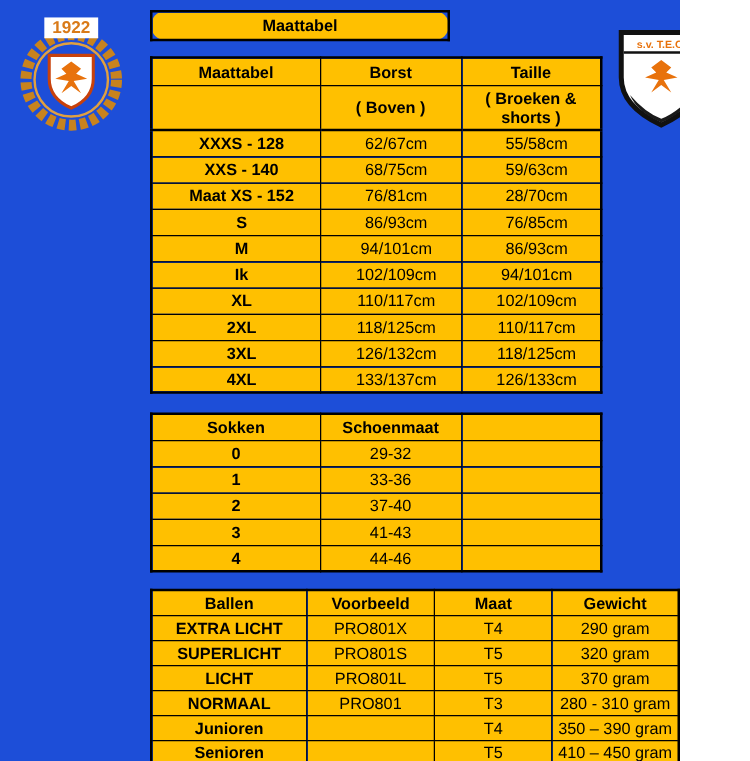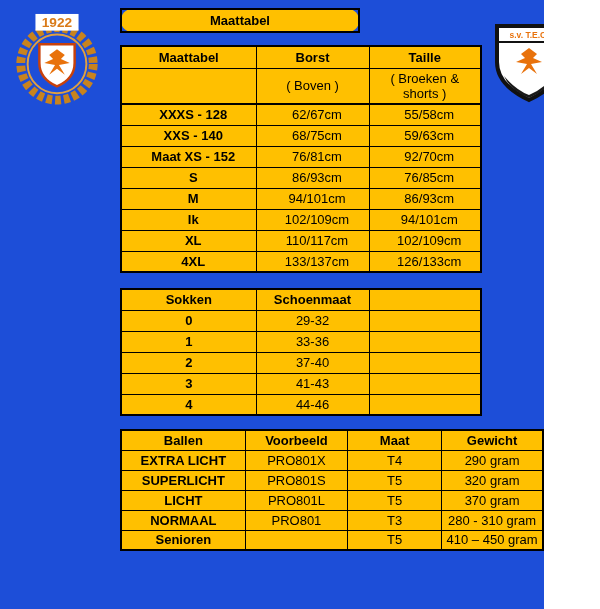--- a/index.html
+++ b/index.html
@@ -34,21 +34,21 @@
     padding: 1px 2px;
     overflow: hidden;
   }
   table.tbl th { font-weight: bold; }
 
   .maattabel-tbl { margin-top: 8px; }
   .maattabel-tbl td { width: 238px; height: 23px; font-weight: bold; border-radius: 11px; }
 
   .size-tbl { margin-top: 12px; }
   .size-tbl th { height: 22px; }
-  .size-tbl .subhdr td { height: 36px; font-weight: normal; border-bottom: 2px solid #000; }
+  .size-tbl .subhdr td { height: 36px; font-weight: bold; border-bottom: 2px solid #000; }
   .size-tbl tbody td { height: 21px; padding-left: 11px; }
   .size-tbl tbody td:first-child { font-weight: bold; }
 
   .socks-tbl { margin-top: 15px; }
   .socks-tbl th { height: 21px; border-bottom: 2px solid #000; }
   .socks-tbl tbody td { height: 21px; }
   .socks-tbl tbody td:first-child { font-weight: bold; }
 
   .balls-tbl { margin-top: 13px; }
   .balls-tbl th { height: 20px; border-bottom: 2px solid #000; }
@@ -114,41 +114,51 @@
           <td>55/58cm</td>
         </tr>
         <tr>
           <td>XXS - 140</td>
           <td>68/75cm</td>
           <td>59/63cm</td>
         </tr>
         <tr>
           <td>Maat XS - 152</td>
           <td>76/81cm</td>
-          <td>92/70cm</td>
+          <td>28/70cm</td>
         </tr>
         <tr>
           <td>S</td>
           <td>86/93cm</td>
           <td>76/85cm</td>
         </tr>
         <tr>
           <td>M</td>
           <td>94/101cm</td>
           <td>86/93cm</td>
         </tr>
         <tr>
           <td>Ik</td>
           <td>102/109cm</td>
           <td>94/101cm</td>
         </tr>
         <tr>
           <td>XL</td>
           <td>110/117cm</td>
           <td>102/109cm</td>
+        </tr>
+        <tr>
+          <td>2XL</td>
+          <td>118/125cm</td>
+          <td>110/117cm</td>
+        </tr>
+        <tr>
+          <td>3XL</td>
+          <td>126/132cm</td>
+          <td>118/125cm</td>
         </tr>
         <tr>
           <td>4XL</td>
           <td>133/137cm</td>
           <td>126/133cm</td>
         </tr>
       </tbody>
   </table>
 
   <table class="tbl socks-tbl">
@@ -227,20 +237,26 @@
           <td>T5</td>
           <td>370 gram</td>
         </tr>
         <tr>
           <td>NORMAAL</td>
           <td>PRO801</td>
           <td>T3</td>
           <td>280 - 310 gram</td>
         </tr>
         <tr>
+          <td>Junioren</td>
+          <td></td>
+          <td>T4</td>
+          <td>350 – 390 gram</td>
+        </tr>
+        <tr>
           <td>Senioren</td>
           <td></td>
           <td>T5</td>
           <td>410 – 450 gram</td>
         </tr>
       </tbody>
   </table>
 
 </div>
 

